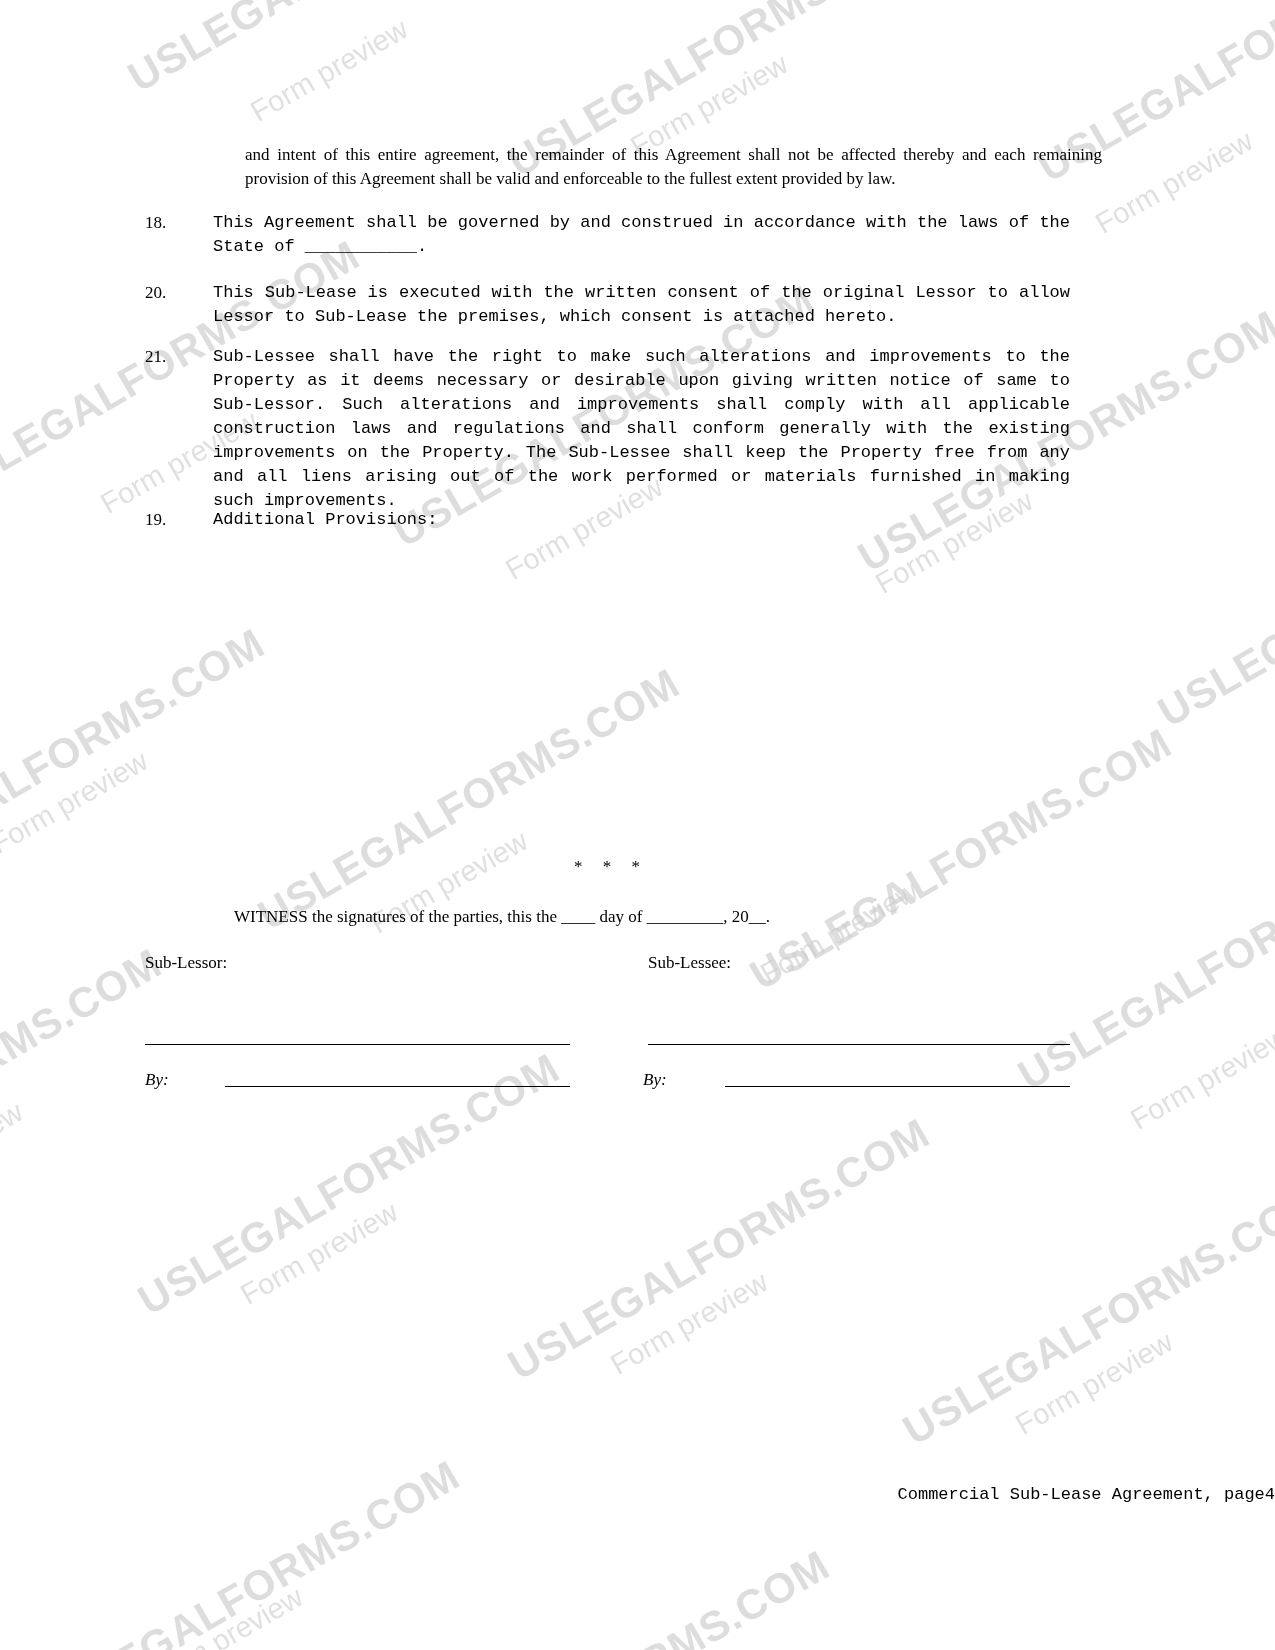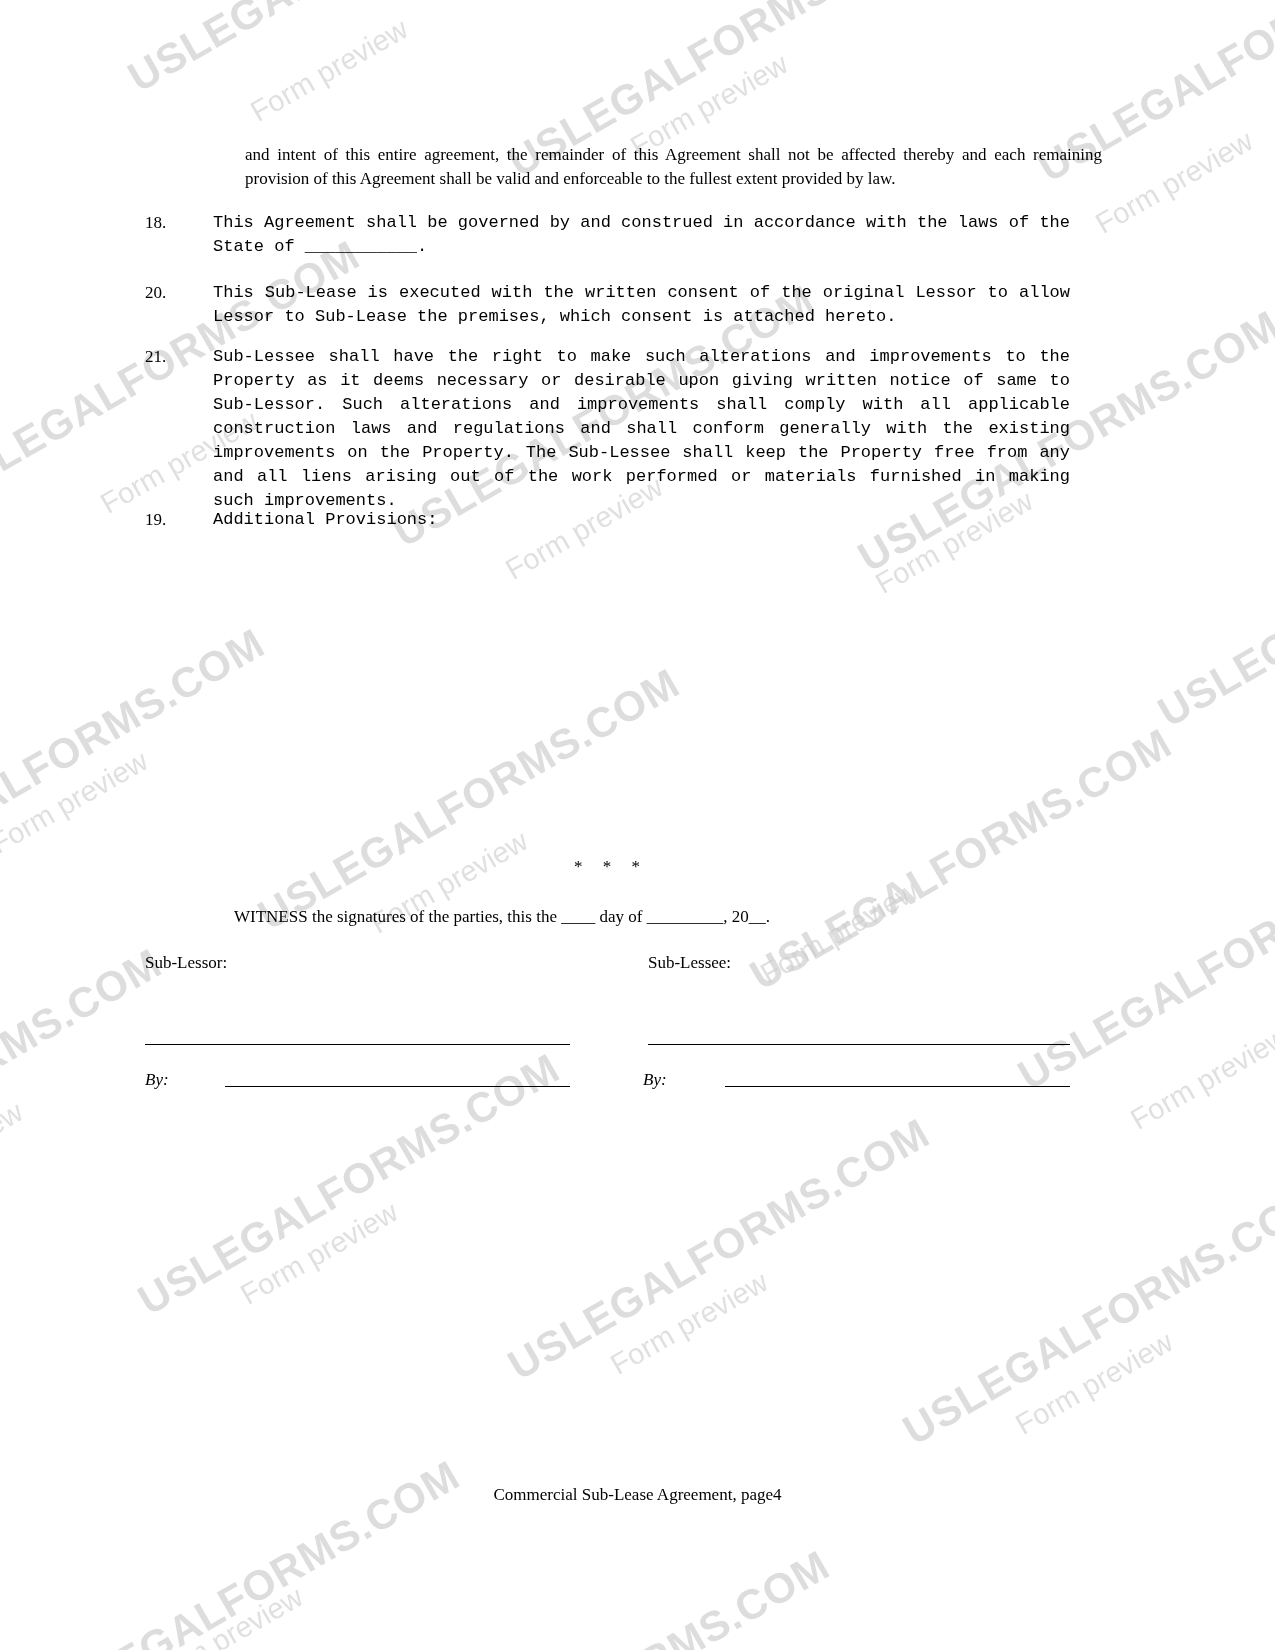--- a/index.html
+++ b/index.html
@@ -83,21 +83,22 @@
   .by-label { position: absolute; top: 1068px; font-style: italic; }
   .by-label.lessor { left: 145px; }
   .by-label.lessee { left: 643px; }
   .by-line { position: absolute; border-bottom: 1.5px solid #000; height: 0; top: 1086px; }
   .by-line.lessor { left: 225px; width: 345px; }
   .by-line.lessee { left: 725px; width: 345px; }
 
   .footer {
     position: absolute;
     left: 0; top: 1483px; width: 1275px;
-    text-align: center;
+    text-align: right;
+    font-family: Liberation Mono, monospace;
   }
 </style>
 </head>
 <body>
 
 <div class="page">
 
   <div class="watermark-layer" aria-hidden="true">
     <span class="wm brand" style="left:120px;  top:60px;">USLEGALFORMS.COM</span>
     <span class="wm preview" style="left:245px;  top:100px;">Form preview</span>

